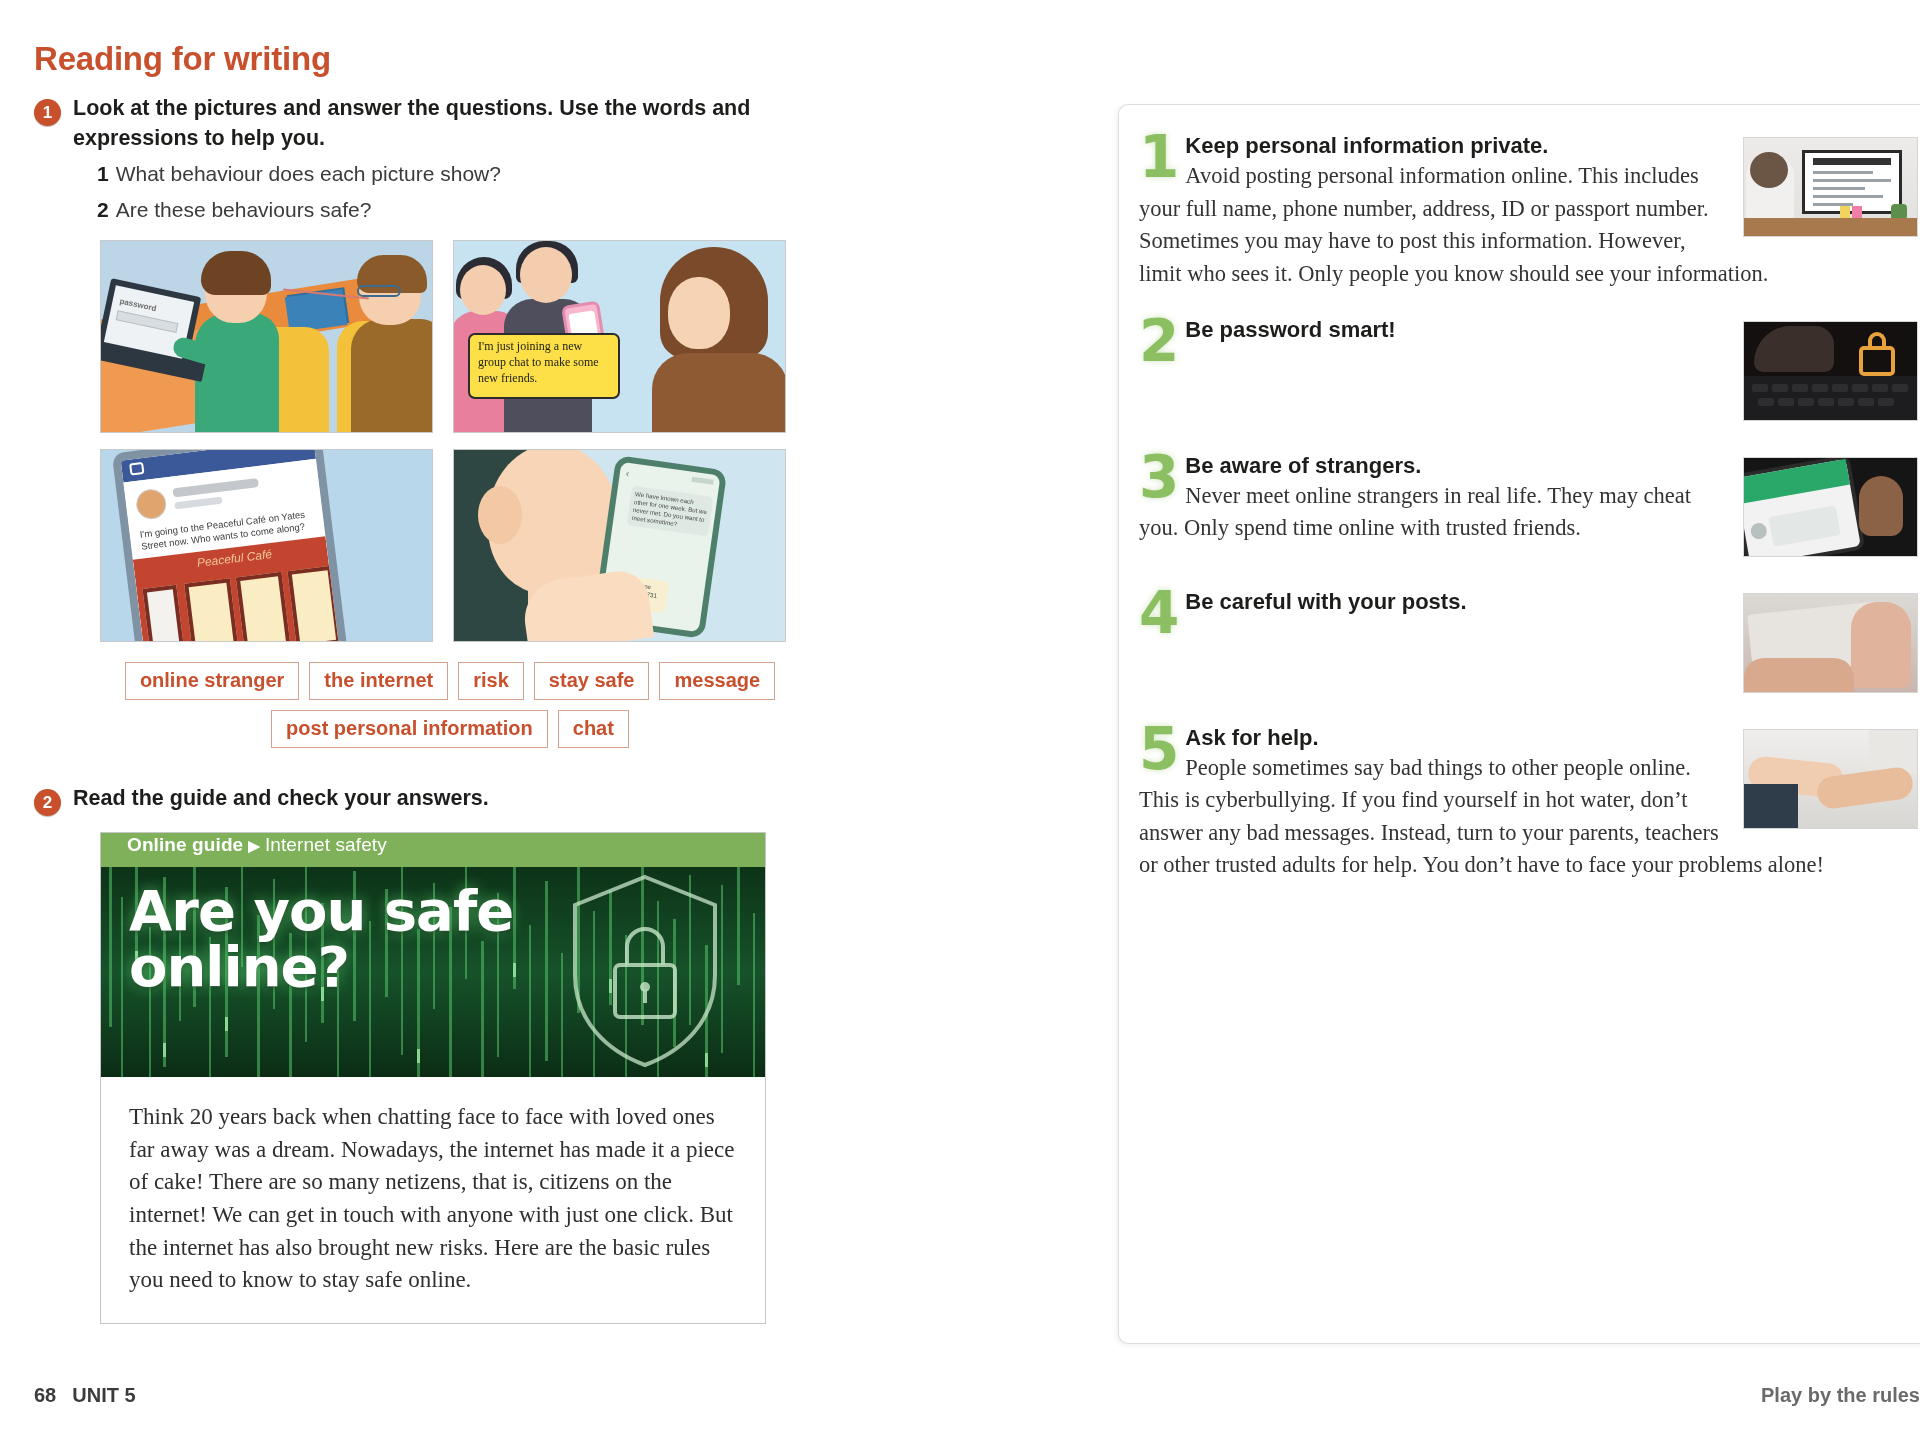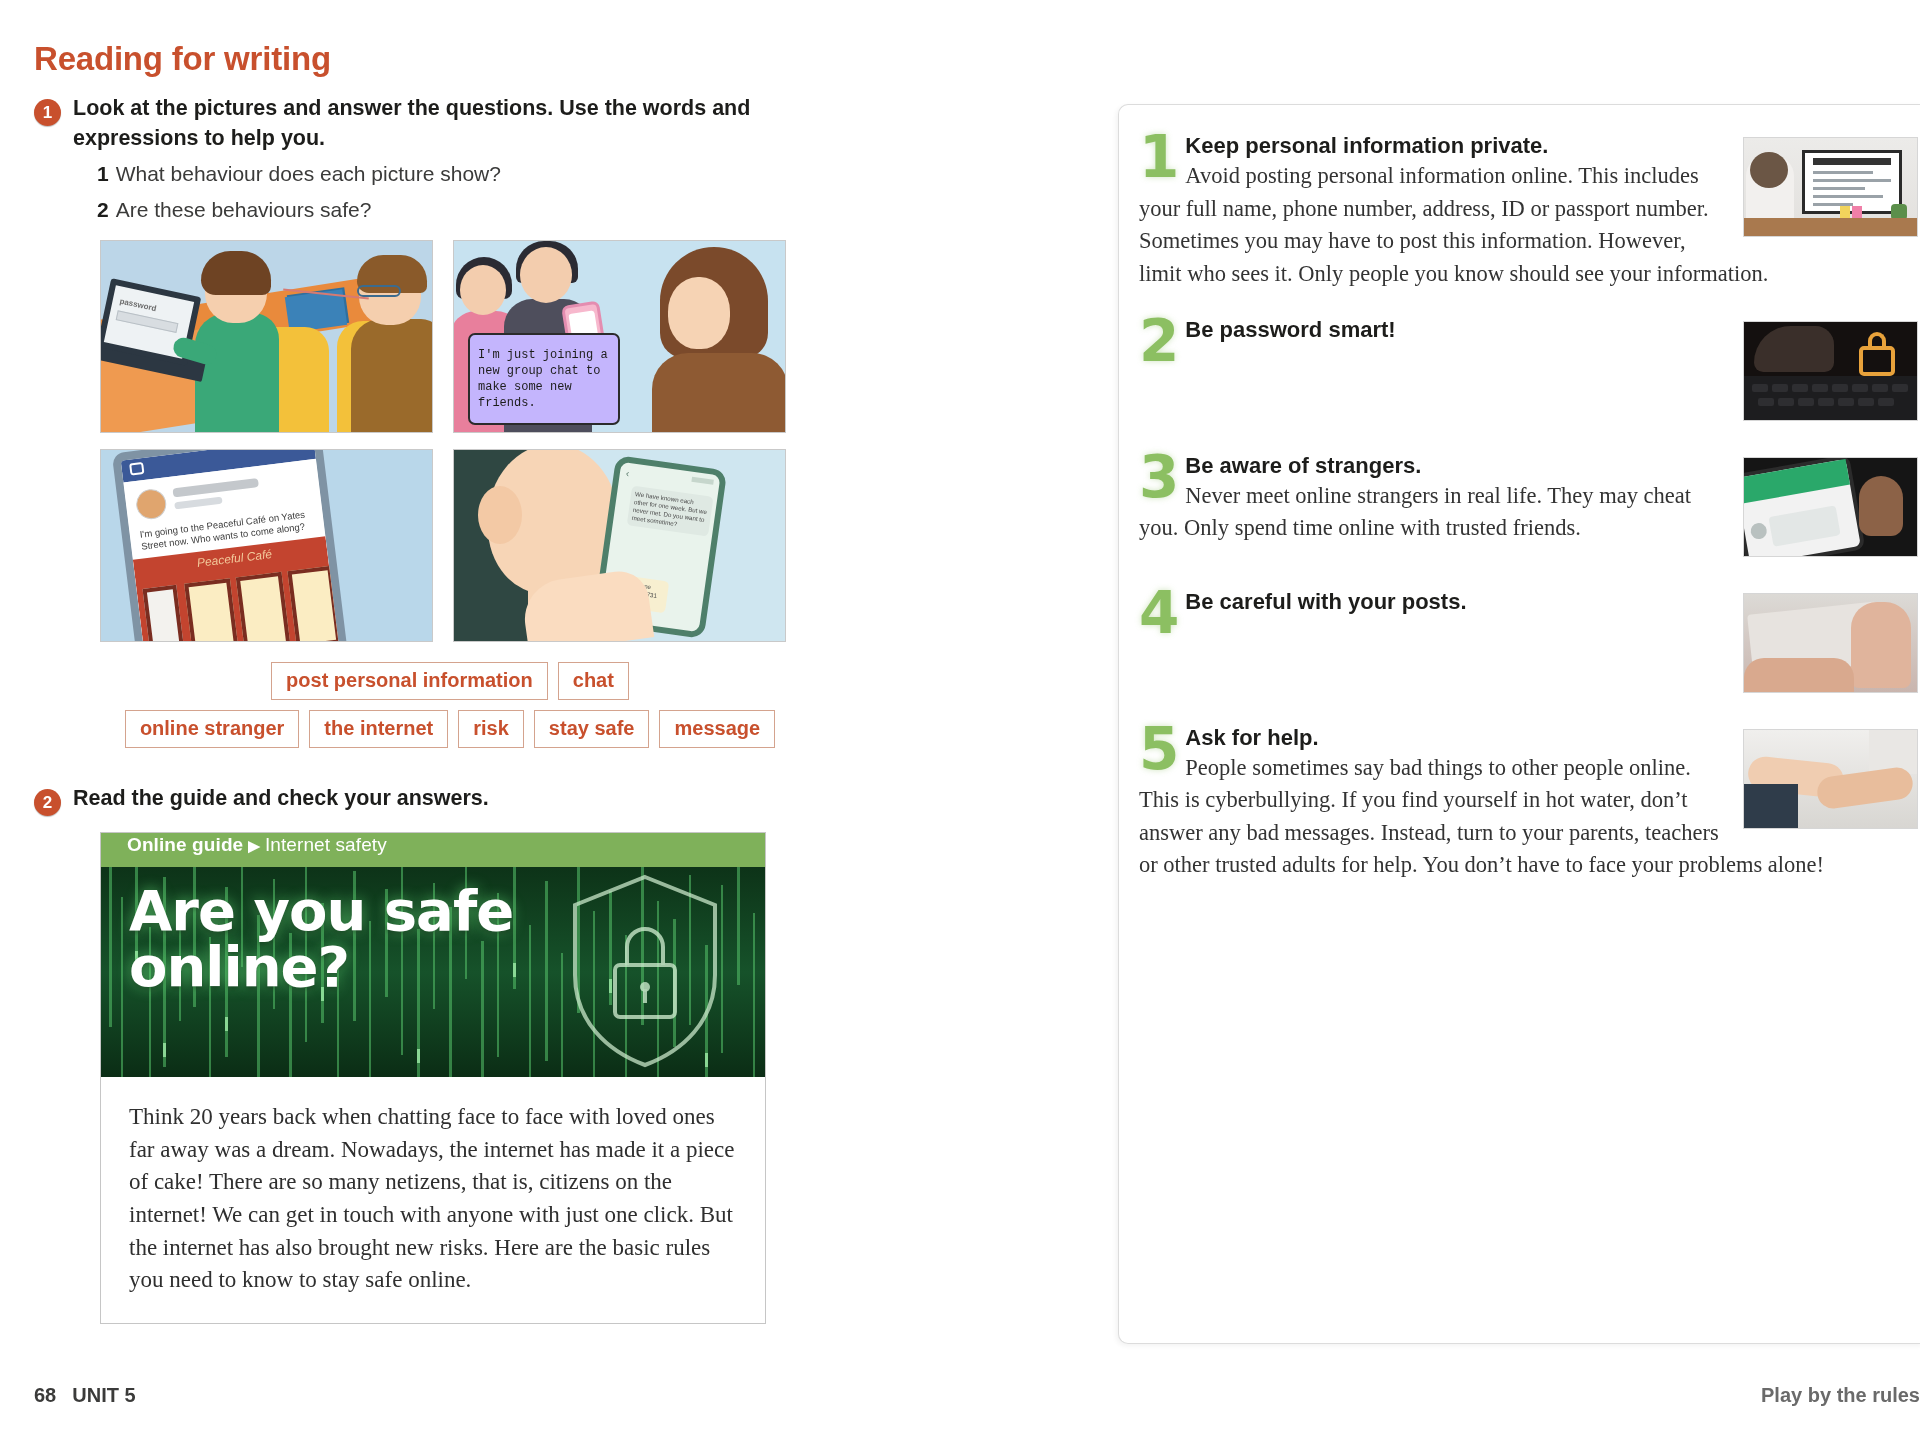--- a/index.html
+++ b/index.html
@@ -102,23 +102,23 @@
   .p2-g2head { position:absolute; left:66px; top:6px; width:52px; height:56px; background:#f3cdae; border-radius:50%; }
   .p2-g2hair { position:absolute; left:62px; top:0px; width:62px; height:42px; background:#2b2b33; border-radius:28px 28px 6px 6px;}
   .p2-g2body { position:absolute; left:50px; top:58px; width:88px; height:138px; background:#4e4e5c; border-radius:28px 28px 0 0;}
   .p2-phone { position:absolute; left:112px; top:62px; width:38px; height:66px; background:#f7b8cd; border:3px solid #e48db0; border-radius:7px; transform: rotate(-9deg);}
   .p2-phone-scr { position:absolute; left:3px; top:6px; right:3px; bottom:6px; background:#fff; border-radius:3px;}
   .p2-g3hair { position:absolute; left:206px; top:6px; width:108px; height:112px; background:#7b4a2b; border-radius:58px 58px 28px 28px;}
   .p2-g3face { position:absolute; left:214px; top:36px; width:62px; height:72px; background:#f6d3b4; border-radius:48% 48% 46% 46%;}
   .p2-g3body { position:absolute; left:198px; top:112px; width:136px; height:84px; background:#8e5a33; border-radius:36px 36px 0 0;}
   .p2-bubble {
     position:absolute; left:14px; top:92px; width:152px; min-height:66px;
-    background:#c4b5fd; border:2px solid #2b2b2b; border-radius:7px;
-    padding:12px 8px; font-size:12px; line-height:1.34; color:#1d1d1b;
-    font-family: Liberation Mono, monospace;
+    background:#fde047; border:2px solid #2b2b2b; border-radius:7px;
+    padding:3px 8px; font-size:12px; line-height:1.34; color:#1d1d1b;
+    font-family: Liberation Serif, serif;
   }
 
   
   .p3-bg { position:absolute; inset:0; background:#b9d7ea; }
   .p3-phone {
     position:absolute; left:24px; top:-10px; width:210px; height:230px;
     background:#eef1f4; border:8px solid #7f93a4; border-radius:12px;
     transform: rotate(-7deg); overflow:hidden;
   }
   .p3-top { position:absolute; left:0; top:0; right:0; height:22px; background:#3b5998; }
@@ -408,29 +408,29 @@
           <div class="p4-time"></div>
           <div class="p4-msg-in">We have known each other for one week. But we never met. Do you want to meet sometime?</div>
           <div class="p4-msg-out">Yes! My phone number is 06 731 ...</div>
         </div>
         <div class="p4-hand"></div>
       </div>
     </div>
 
     <div class="chips-wrap">
       <div class="chips-row">
-        <div class="chip">post personal information</div>
-        <div class="chip">chat</div>
-      </div>
-      <div class="chips-row">
         <div class="chip">online stranger</div>
         <div class="chip">the internet</div>
         <div class="chip">risk</div>
         <div class="chip">stay safe</div>
         <div class="chip">message</div>
+      </div>
+      <div class="chips-row">
+        <div class="chip">post personal information</div>
+        <div class="chip">chat</div>
       </div>
     </div>
 
     <div class="exercise ex2">
       <div class="ex-num">2</div>
       <div class="ex-body">
         <div class="ex-lead">Read the guide and check your answers.</div>
       </div>
     </div>
 

